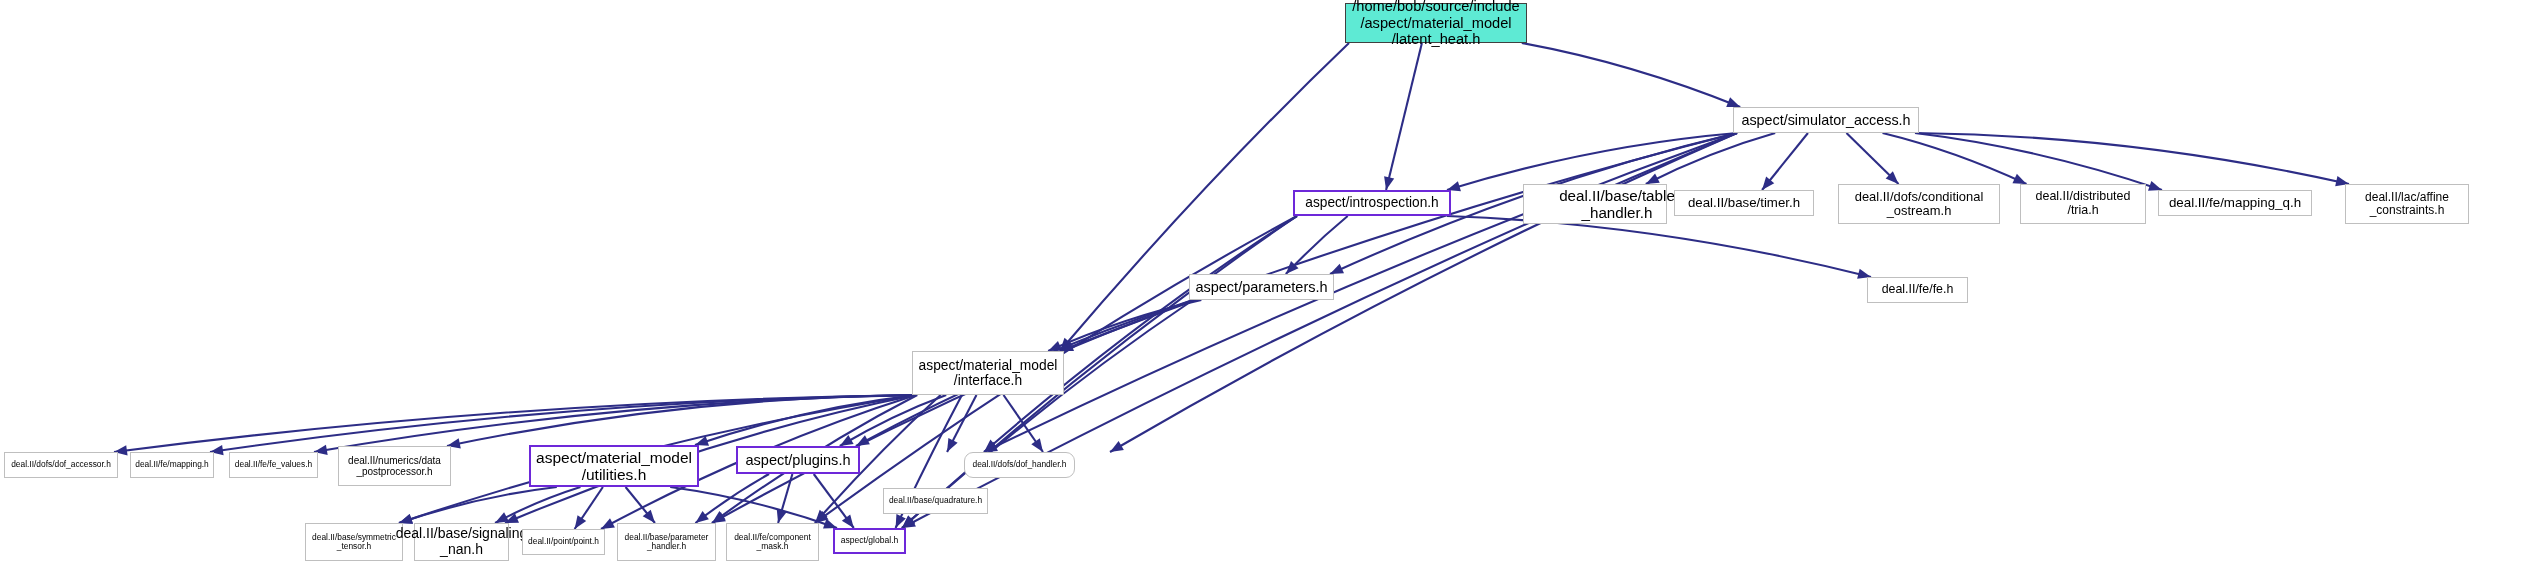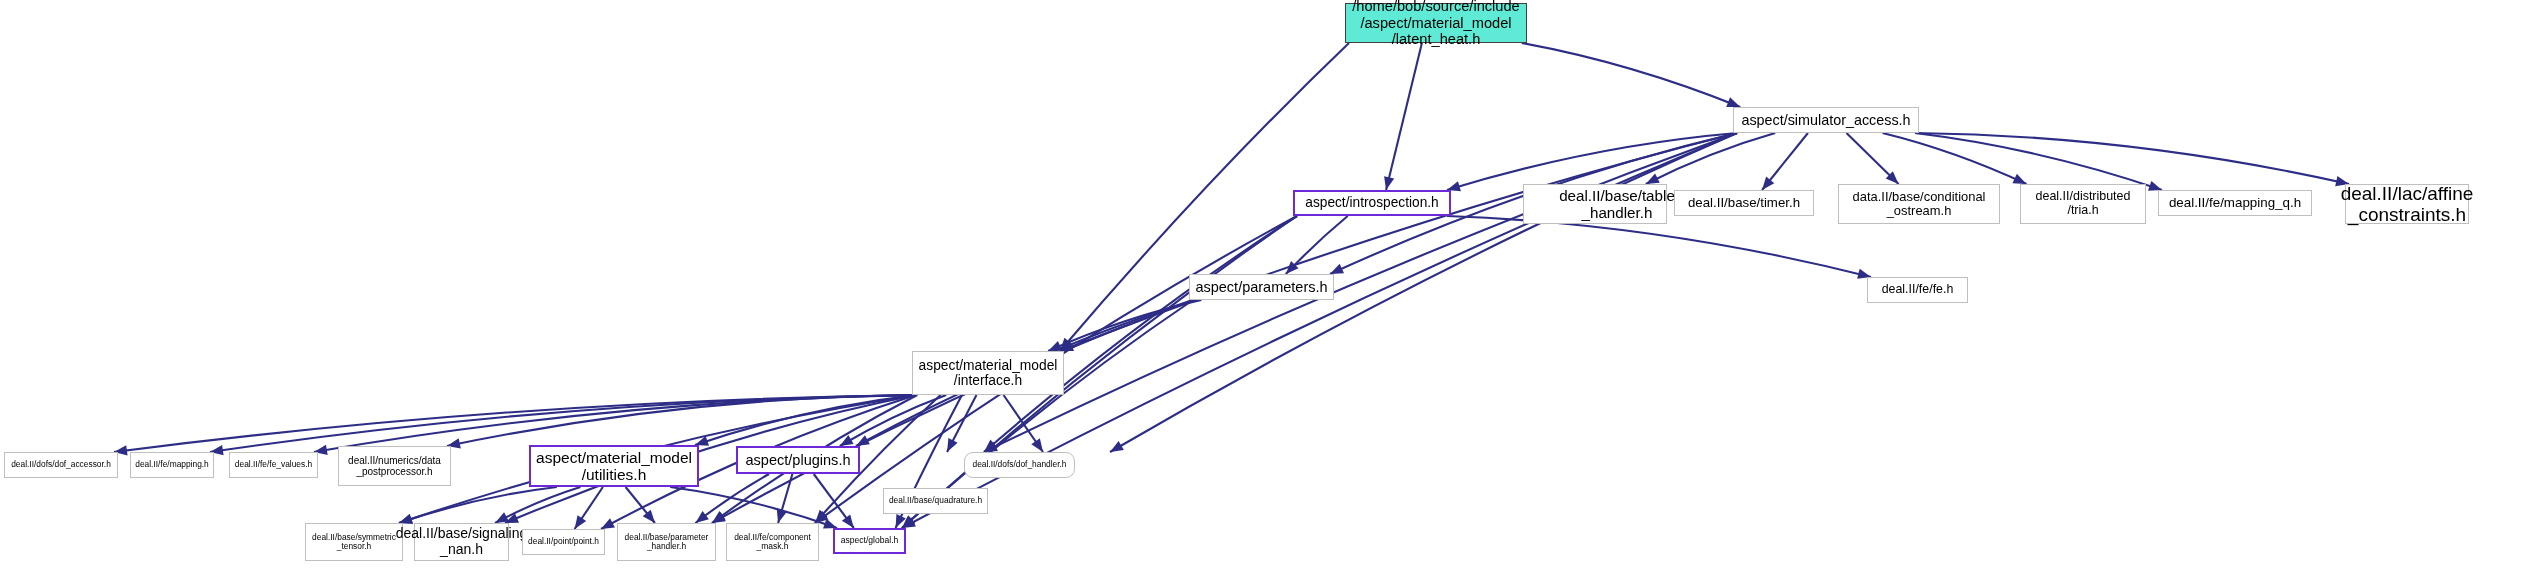--- a/index.html
+++ b/index.html
@@ -118,26 +118,26 @@
   </svg>
   <div id="nodes-layer">
       <div class="nodebox root" style="left: 1345px; top: 3px; width: 182px; height: 40px;"><span class="nodelabel" style="font-size: 14.63px;">/home/bob/source/include
 /aspect/material_model
 /latent_heat.h</span></div>
       <div class="nodebox" style="left: 1733px; top: 107px; width: 186px; height: 26px;"><span class="nodelabel" style="font-size: 14.37px;">aspect/simulator_access.h</span></div>
       <div class="nodebox red" style="left: 1293px; top: 190px; width: 158px; height: 26px;"><span class="nodelabel" style="font-size: 13.73px;">aspect/introspection.h</span></div>
       <div class="nodebox" style="left: 1523px; top: 184px; width: 144px; height: 40px; padding-left: 44px;"><span class="nodelabel" style="font-size: 15.19px;">deal.II/base/table
 _handler.h</span></div>
       <div class="nodebox" style="left: 1674px; top: 190px; width: 140px; height: 26px;"><span class="nodelabel" style="font-size: 13.27px;">deal.II/base/timer.h</span></div>
-      <div class="nodebox" style="left: 1838px; top: 184px; width: 162px; height: 40px;"><span class="nodelabel" style="font-size: 12.93px;">data.II/base/conditional
+      <div class="nodebox" style="left: 1838px; top: 184px; width: 162px; height: 40px;"><span class="nodelabel" style="font-size: 12.93px;">deal.II/dofs/conditional
 _ostream.h</span></div>
       <div class="nodebox" style="left: 2020px; top: 184px; width: 126px; height: 40px;"><span class="nodelabel" style="font-size: 12.46px;">deal.II/distributed
 /tria.h</span></div>
       <div class="nodebox" style="left: 2158px; top: 190px; width: 154px; height: 26px;"><span class="nodelabel" style="font-size: 13.36px;">deal.II/fe/mapping_q.h</span></div>
-      <div class="nodebox" style="left: 2345px; top: 184px; width: 124px; height: 40px;"><span class="nodelabel" style="font-size: 19px;">deal.II/lac/affine
+      <div class="nodebox" style="left: 2345px; top: 184px; width: 124px; height: 40px;"><span class="nodelabel" style="font-size: 12px;">deal.II/lac/affine
 _constraints.h</span></div>
       <div class="nodebox" style="left: 1189px; top: 274px; width: 145px; height: 26px;"><span class="nodelabel" style="font-size: 14.5px;">aspect/parameters.h</span></div>
       <div class="nodebox" style="left: 1867px; top: 277px; width: 101px; height: 26px;"><span class="nodelabel" style="font-size: 12.38px;">deal.II/fe/fe.h</span></div>
       <div class="nodebox" style="left: 912px; top: 351px; width: 152px; height: 44px;"><span class="nodelabel" style="font-size: 13.8px;">aspect/material_model
 /interface.h</span></div>
       <div class="nodebox" style="left: 4px; top: 452px; width: 114px; height: 26px;"><span class="nodelabel" style="font-size: 8.4px;">deal.II/dofs/dof_accessor.h</span></div>
       <div class="nodebox" style="left: 130px; top: 452px; width: 84px; height: 26px;"><span class="nodelabel" style="font-size: 8.4px;">deal.II/fe/mapping.h</span></div>
       <div class="nodebox" style="left: 229px; top: 452px; width: 89px; height: 26px;"><span class="nodelabel" style="font-size: 8.4px;">deal.II/fe/fe_values.h</span></div>
       <div class="nodebox" style="left: 338px; top: 446px; width: 113px; height: 40px;"><span class="nodelabel" style="font-size: 10.01px;">deal.II/numerics/data
 _postprocessor.h</span></div>

